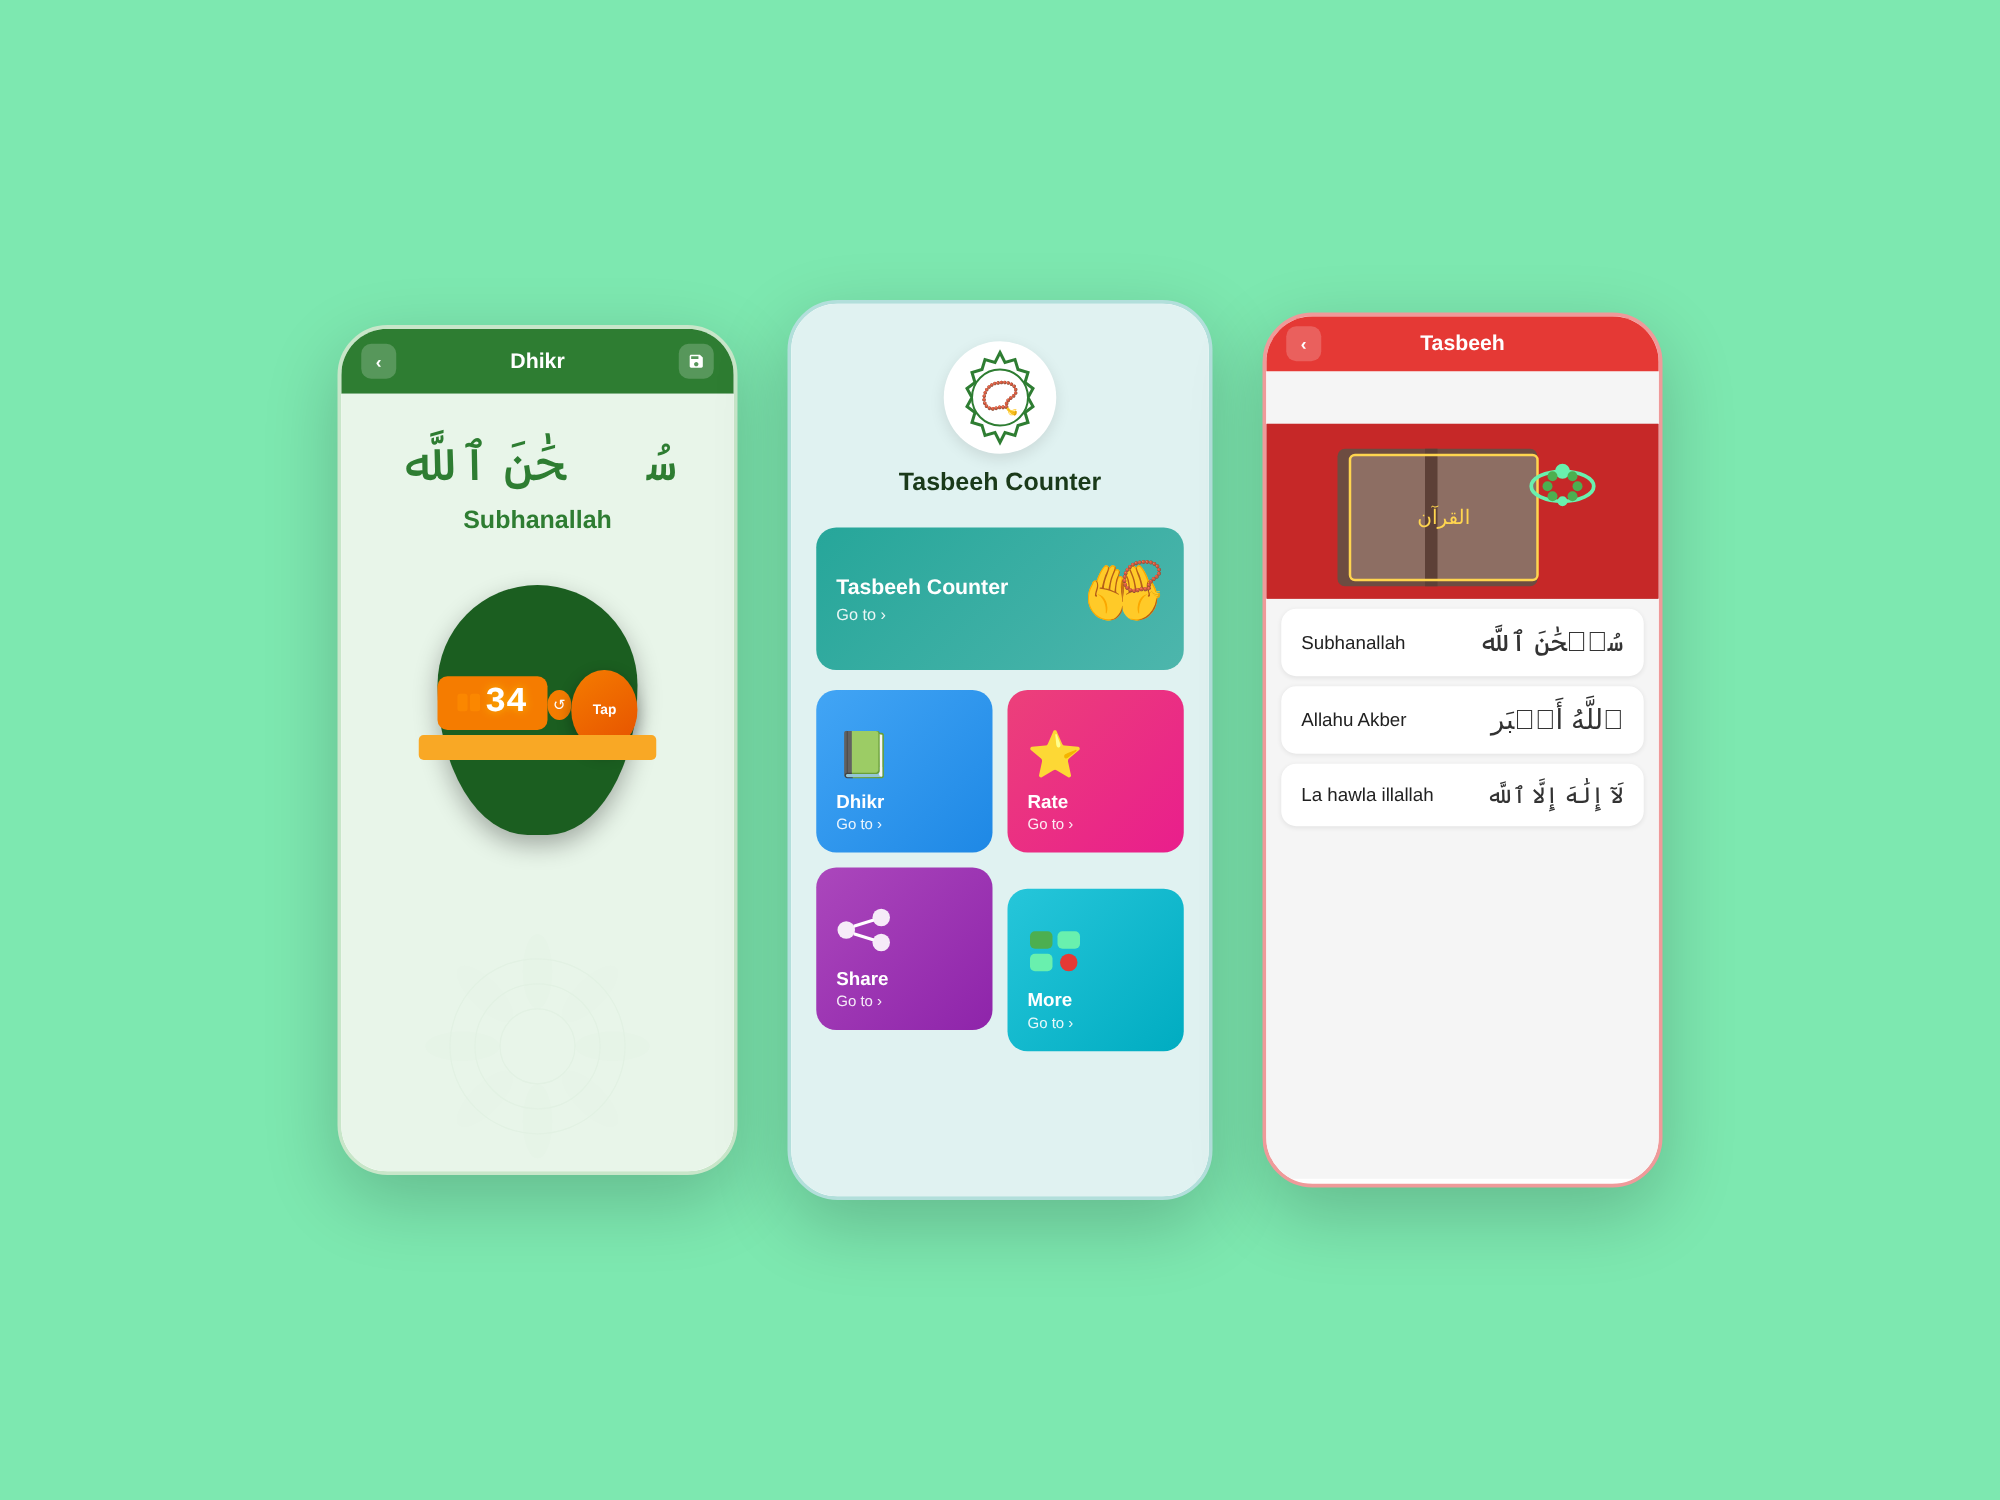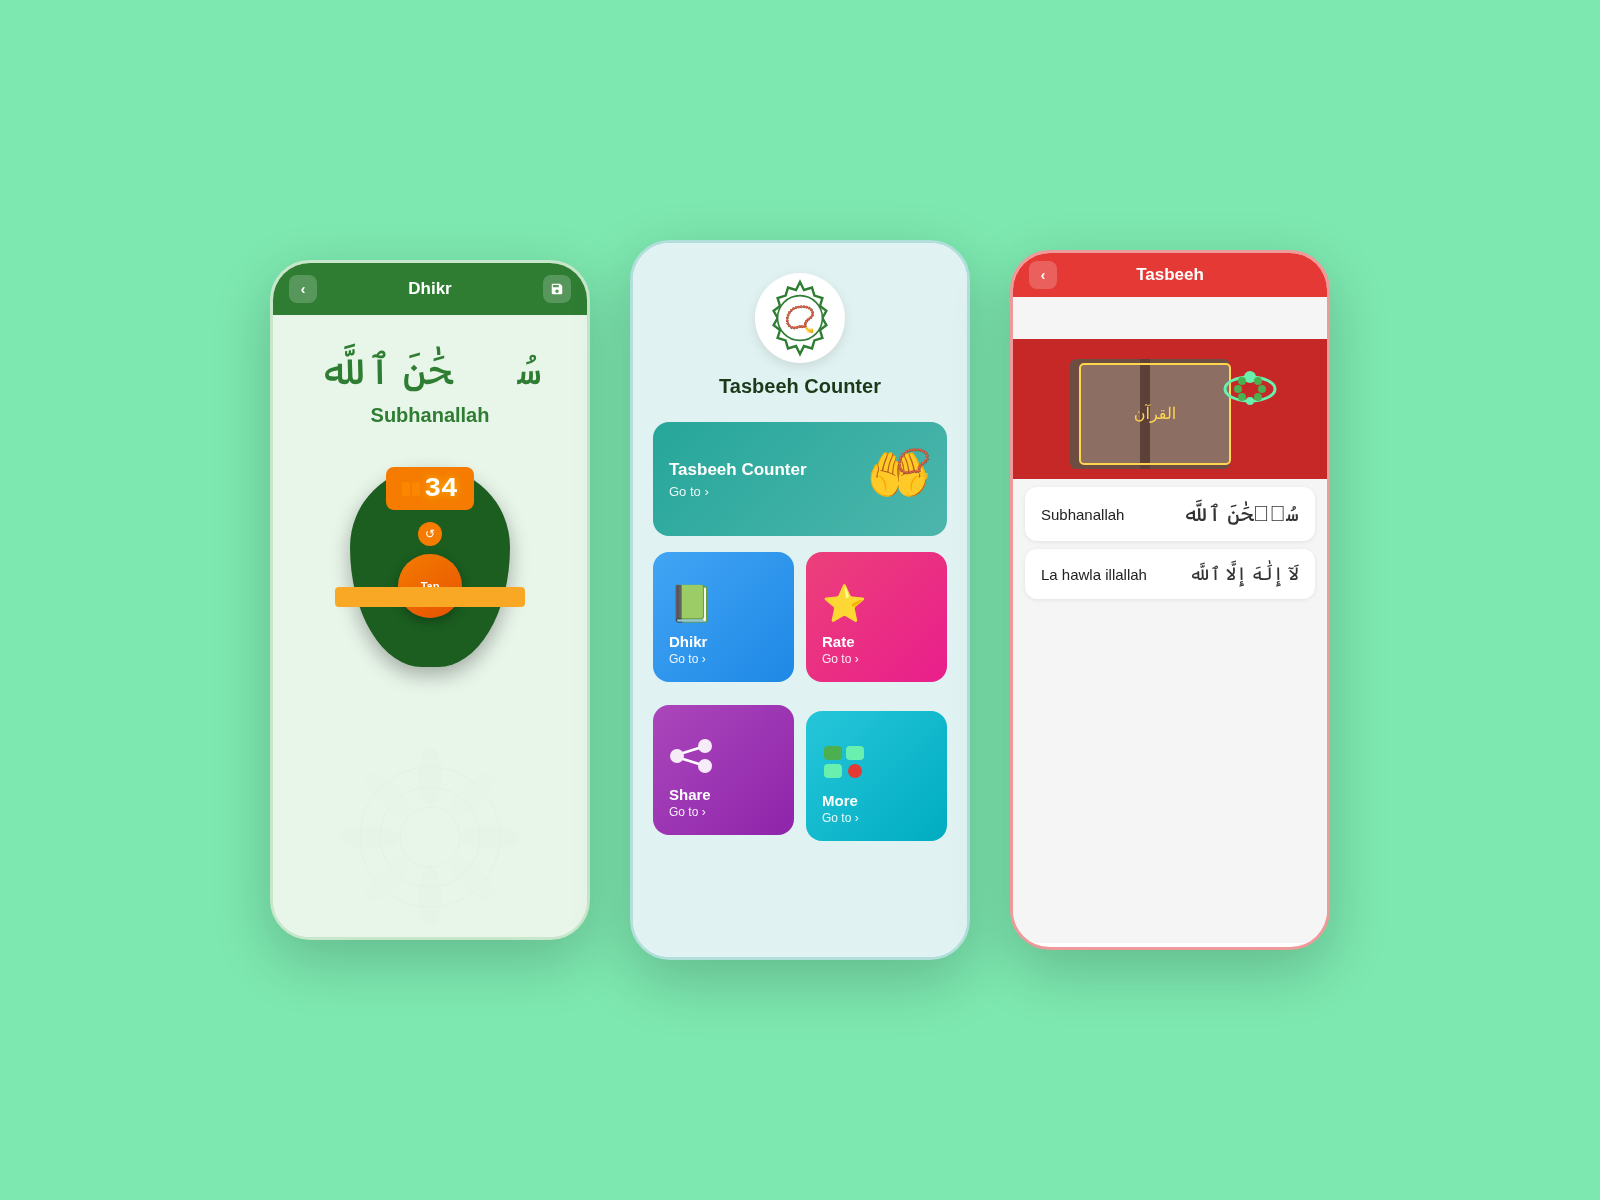--- a/index.html
+++ b/index.html
@@ -93,21 +93,21 @@
       color: #2e7d32;
       margin-bottom: 30px;
     }
 
     .counter-device {
       width: 160px;
       height: 200px;
       background: #1b5e20;
       border-radius: 50% 50% 45% 45% / 40% 40% 60% 60%;
       display: flex;
-      flex-direction: column;
+      flex-direction: row;
       align-items: center;
       justify-content: flex-start;
       position: relative;
       box-shadow: 0 8px 20px rgba(0,0,0,0.3);
     }
 
     .counter-display {
       background: #f57c00;
       border-radius: 8px;
       padding: 6px 16px;
@@ -242,21 +242,21 @@
       position: relative;
       overflow: hidden;
     }
 
     .menu-card .icon { font-size: 36px; margin-bottom: 8px; }
     .menu-card .label { font-size: 15px; font-weight: 700; color: white; }
     .menu-card .goto { font-size: 12px; color: rgba(255,255,255,0.9); margin-top: 2px; }
 
     .card-dhikr { background: linear-gradient(135deg, #42a5f5, #1e88e5); }
     .card-rate { background: linear-gradient(135deg, #ec407a, #e91e8c); }
-    .card-share { background: linear-gradient(135deg, #ab47bc, #8e24aa); margin-top: 11px; }
+    .card-share { background: linear-gradient(135deg, #ab47bc, #8e24aa); }
     .card-more { background: linear-gradient(135deg, #26c6da, #00acc1); margin-top: 17px; }
 
     
     .phone-3 {
       width: 320px;
       height: 700px;
       border: 3px solid #ef9a9a;
     }
 
     .phone-3 .header {
@@ -509,20 +509,24 @@
       </div>
 
       <div class="dhikr-list">
 
         <div class="dhikr-item">
           <span class="dhikr-item-name">Subhanallah</span>
           <span class="dhikr-item-arabic">سُبۡحَٰنَ ٱللَّه</span>
         </div>
 
 
+        <div class="dhikr-item">
+          <span class="dhikr-item-name">Allahu Akber</span>
+          <span class="dhikr-item-arabic">ٱللَّهُ أَكۡبَر</span>
+        </div>
 
 
         <div class="dhikr-item">
           <span class="dhikr-item-name">La hawla illallah</span>
           <span class="dhikr-item-arabic" style="font-size:18px;">لَآ إِلَٰهَ إِلَّا ٱللَّه</span>
         </div>
 
 
       </div>
     </div>

